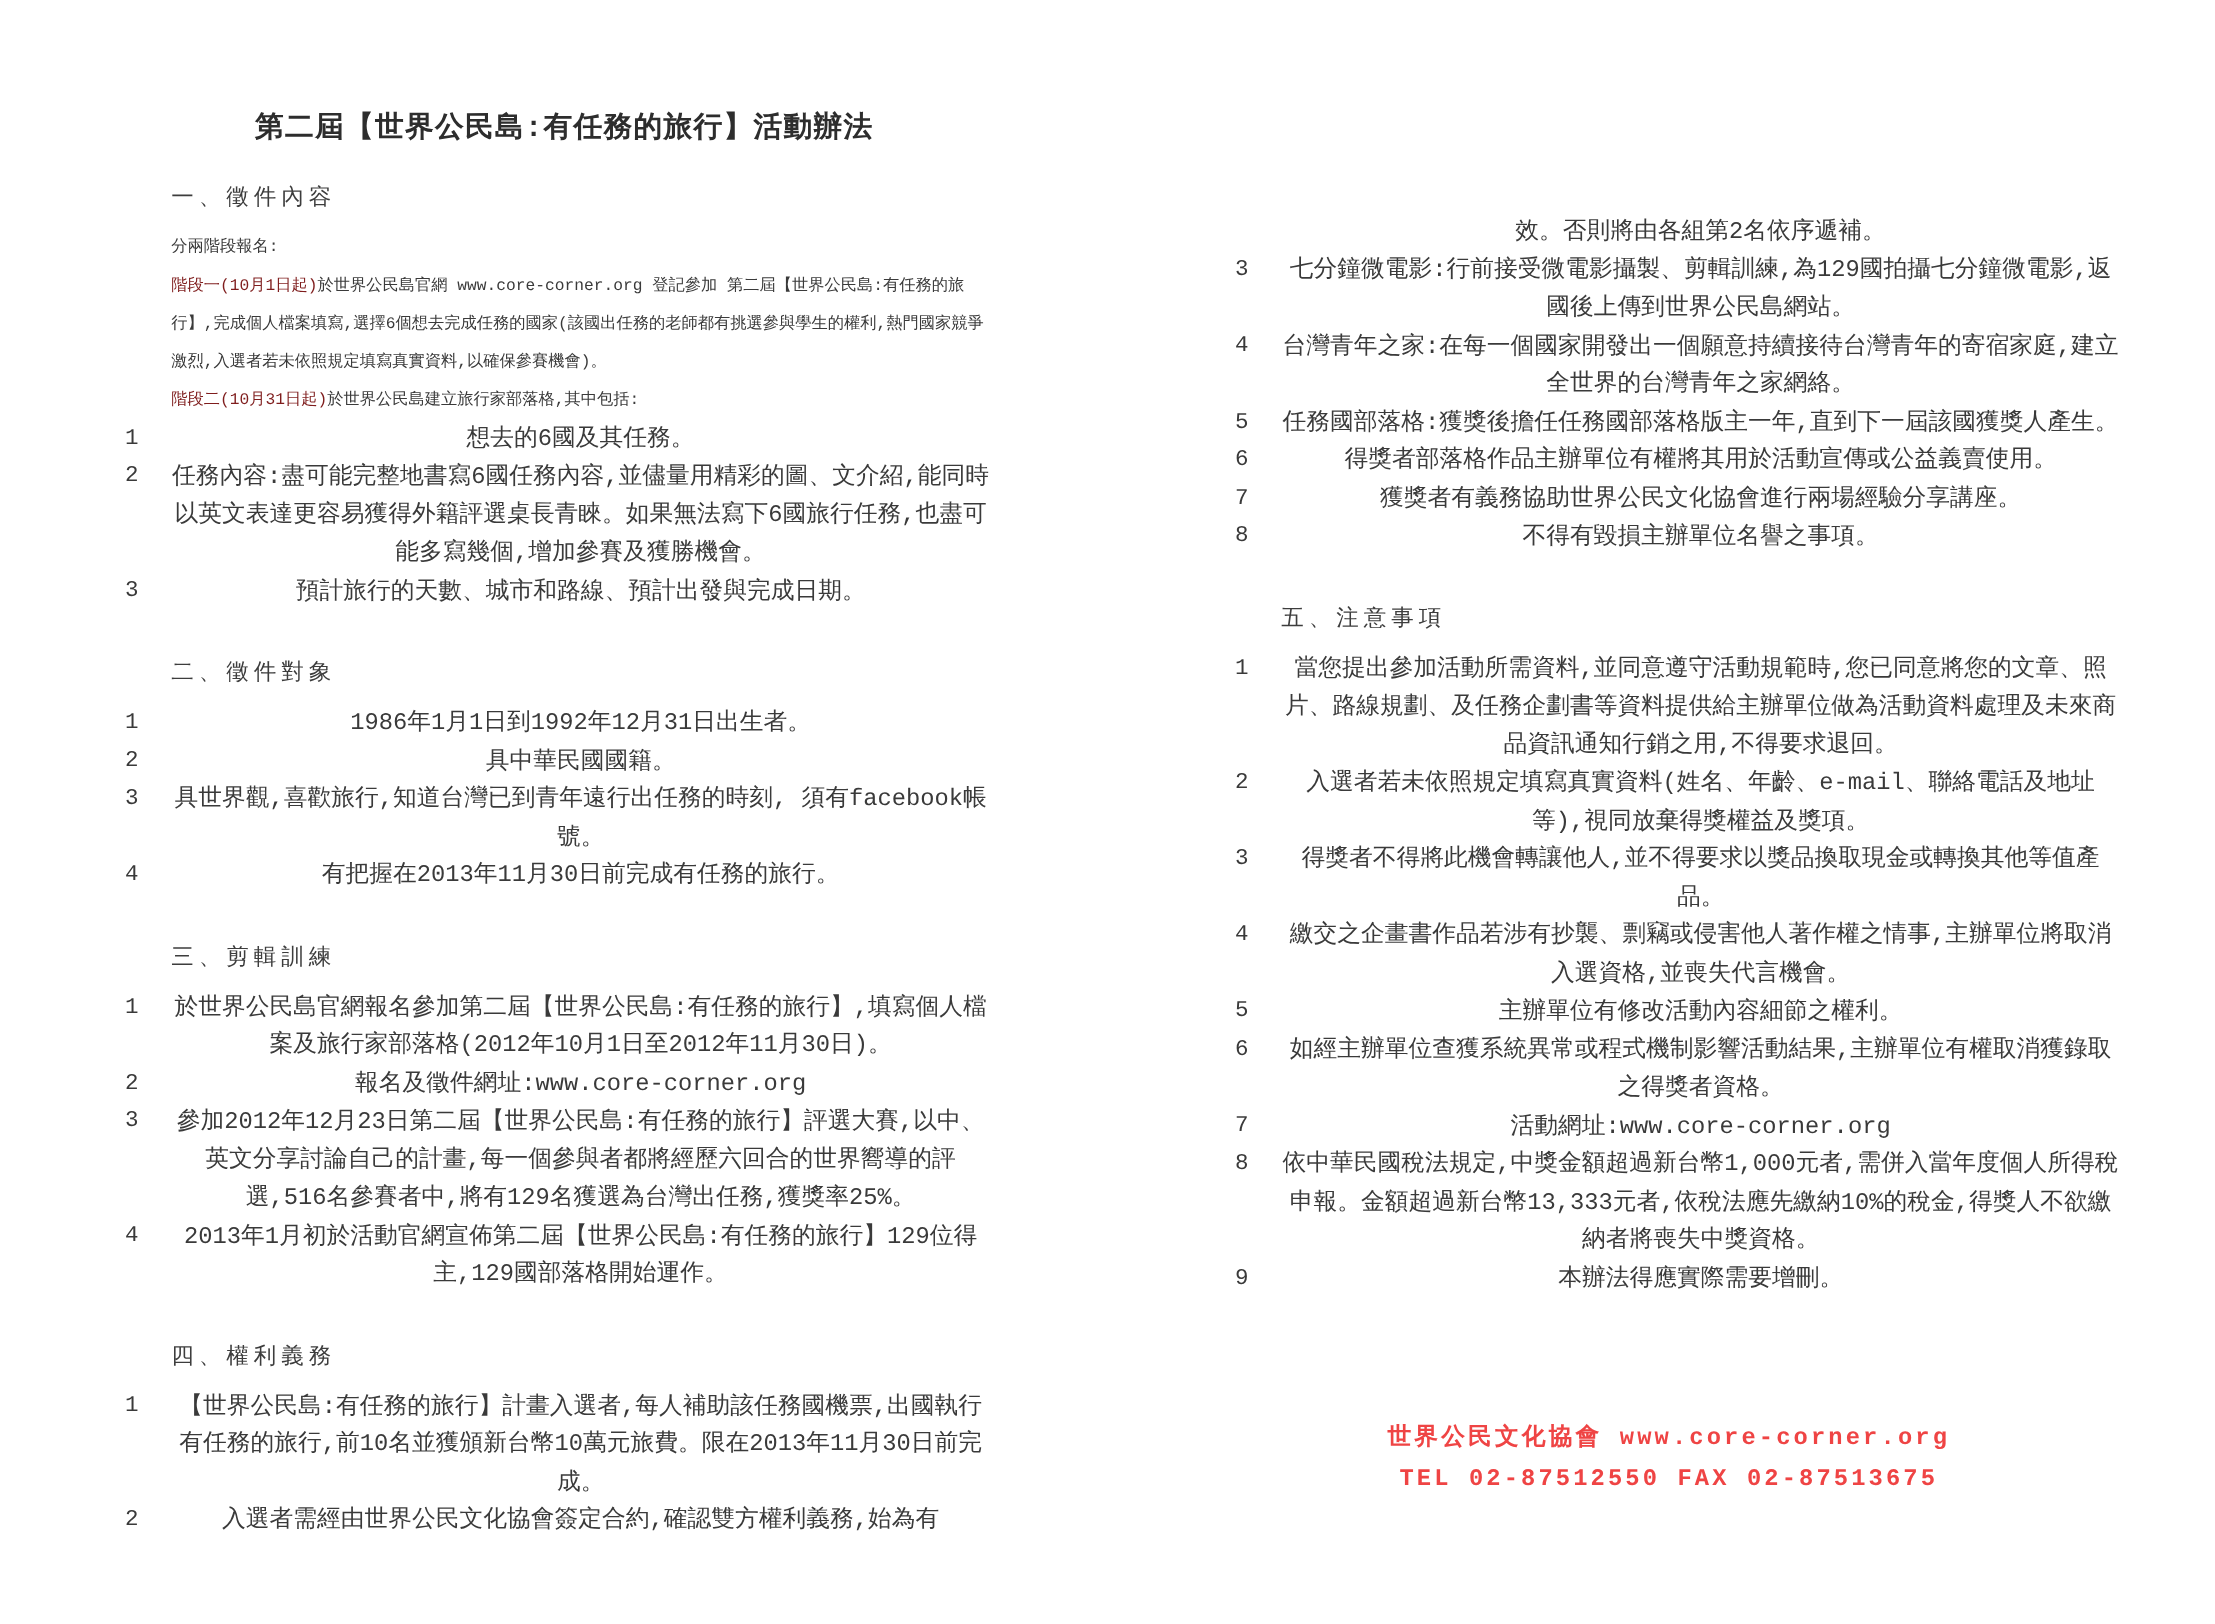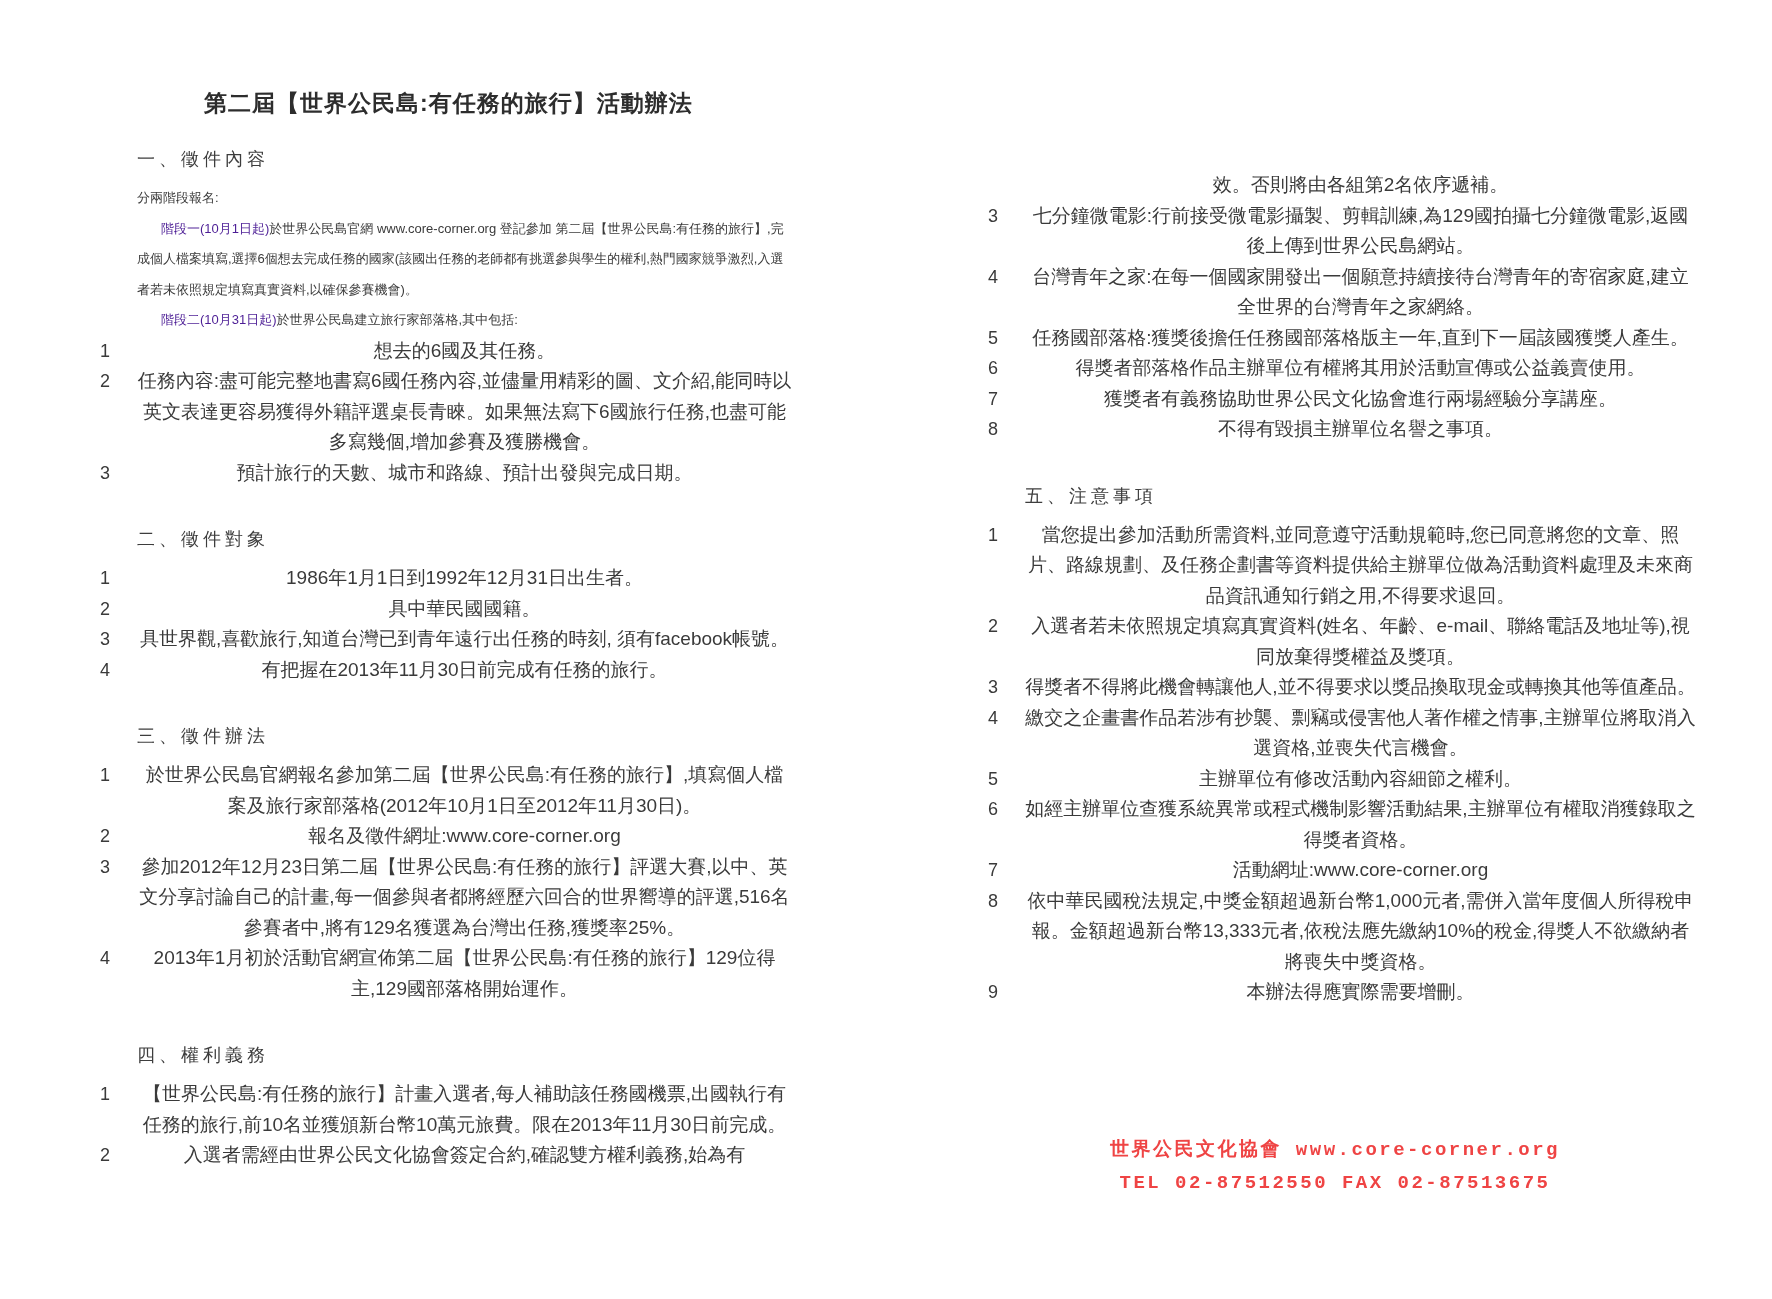--- a/index.html
+++ b/index.html
@@ -5,21 +5,21 @@
   html,body{margin:0;padding:0;background:#ffffff;}
   .page{
     position:relative;
     width:1772px;
     height:1299px;
     background:#ffffff;
     font-family:"Liberation Sans",sans-serif;
     color:#3a3a3a;
     overflow:hidden;
   }
-  .col{position:absolute;}
+  .col{position:absolute;font-family:Liberation Mono, monospace;}
   .col-left{left:100px;top:86px;width:692px;}
   .col-right{left:988px;top:170px;width:708px;}
   .doc-title{
     font-size:23px;
     font-weight:bold;
     letter-spacing:1px;
     color:#2d2d2d;
     margin:0 0 0 104px;
     line-height:34px;
     white-space:nowrap;
@@ -43,21 +43,21 @@
     display:flex;
     font-size:19px;
     line-height:30.5px;
   }
   .num{
     flex:none;
     width:37px;
     font-size:18px;
   }
   .itext{flex:1;text-align:center;}
-  .red{color:#4c1d95;margin-left:24px;}
+  .red{color:#7f1d1d;}
   .footer{
     position:absolute;
     left:950px;
     top:1134px;
     width:770px;
     text-align:center;
     font-family:Liberation Mono, monospace;
     font-weight:bold;
     color:#ef4444;
     font-size:19px;
@@ -104,21 +104,21 @@
           <div class="item">
             <span class="num">3</span>
             <span class="itext">具世界觀,喜歡旅行,知道台灣已到青年遠行出任務的時刻, 須有facebook帳號。</span>
           </div>
           <div class="item">
             <span class="num">4</span>
             <span class="itext">有把握在2013年11月30日前完成有任務的旅行。</span>
           </div>
         </section>
         <section class="doc-section">
-          <h2 class="sec-heading">三、徵件辦法</h2>
+          <h2 class="sec-heading">三、剪輯訓練</h2>
           <div class="item">
             <span class="num">1</span>
             <span class="itext">於世界公民島官網報名參加第二屆【世界公民島:有任務的旅行】,填寫個人檔案及旅行家部落格(2012年10月1日至2012年11月30日)。</span>
           </div>
           <div class="item">
             <span class="num">2</span>
             <span class="itext">報名及徵件網址:www.core-corner.org</span>
           </div>
           <div class="item">
             <span class="num">3</span>

